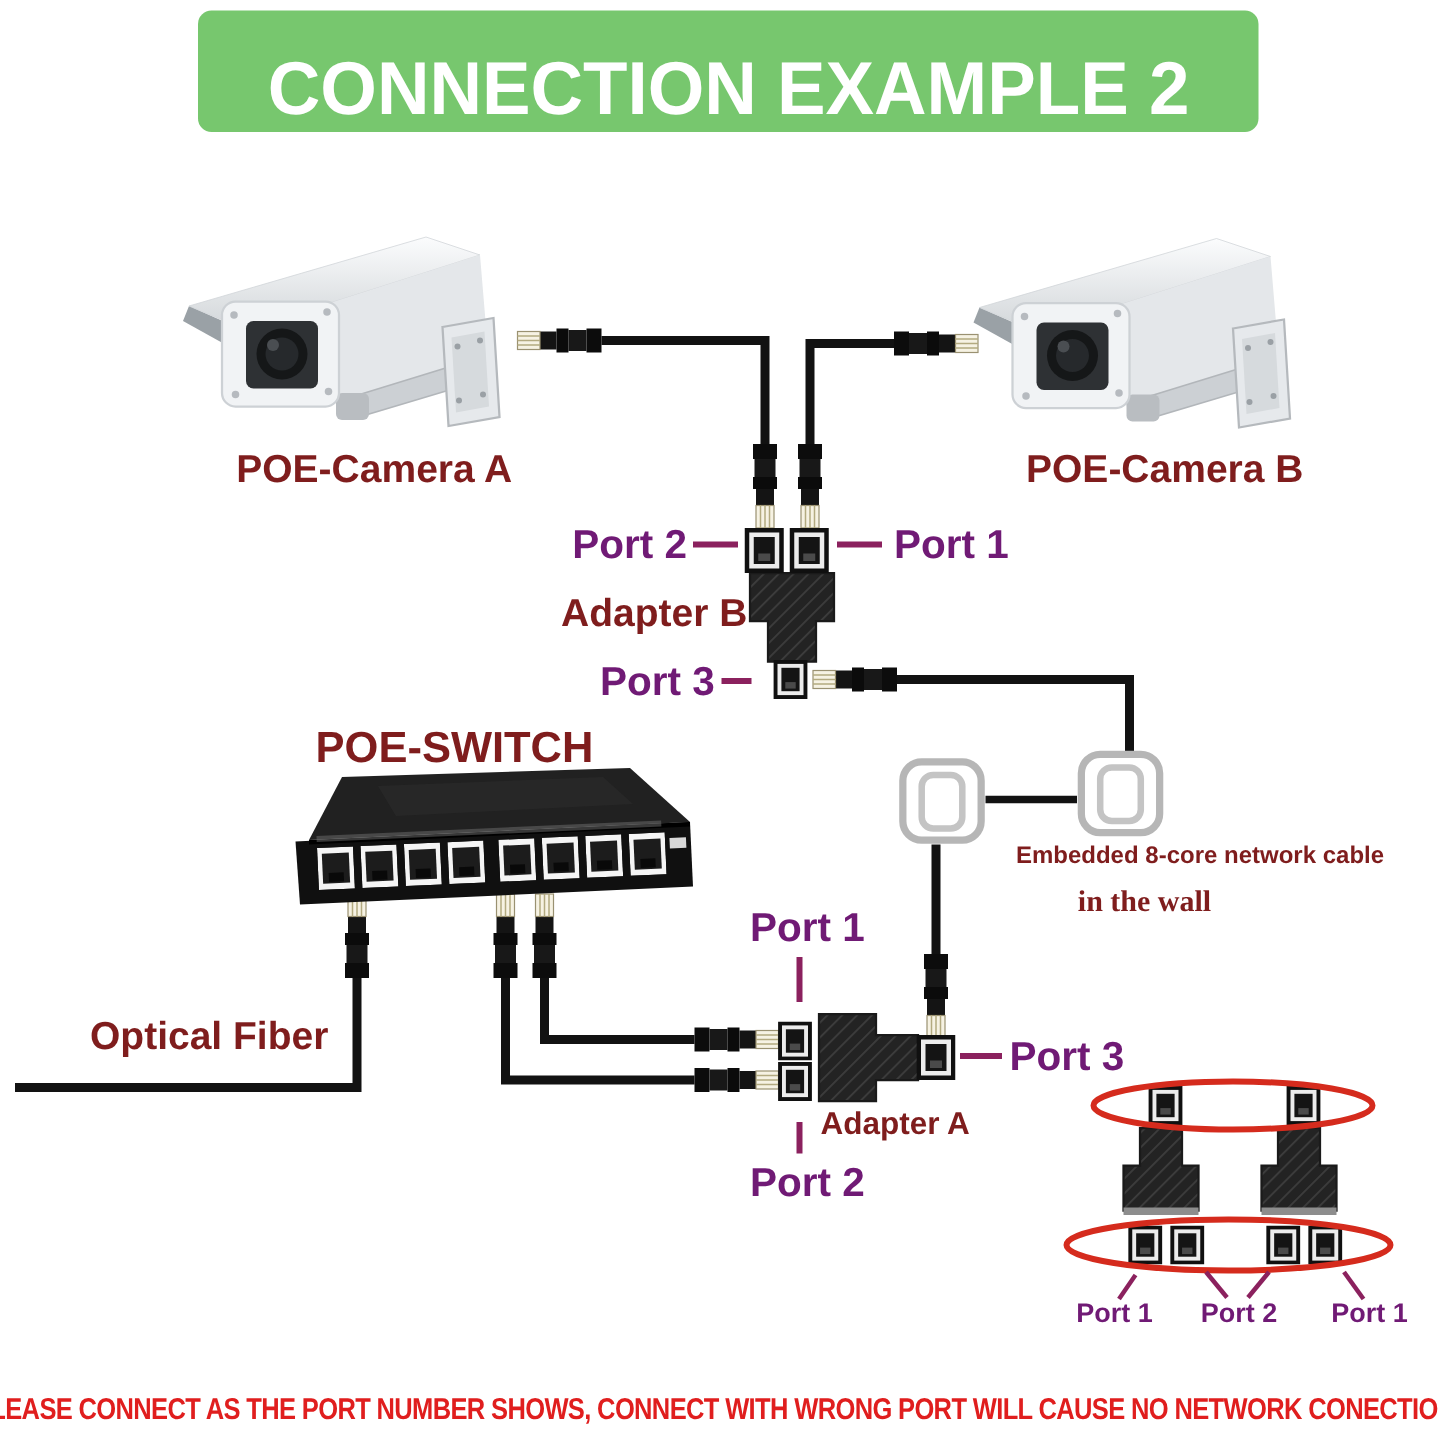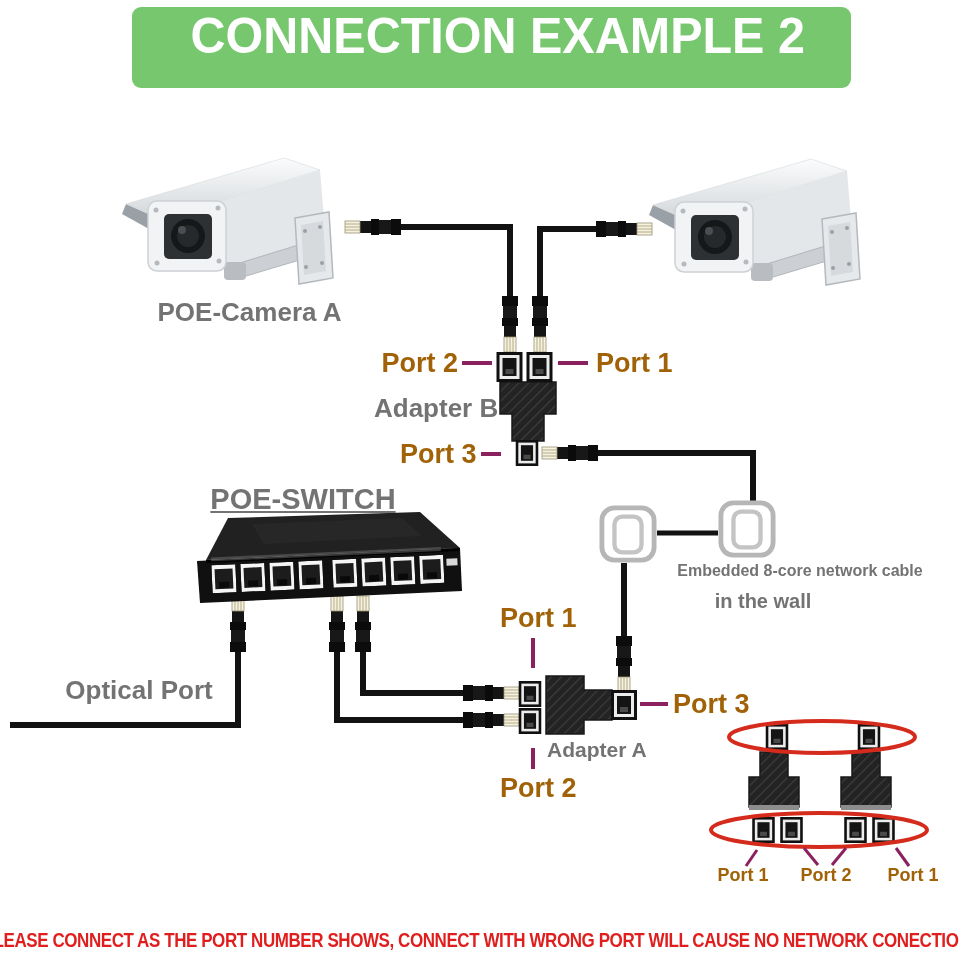--- a/index.html
+++ b/index.html
@@ -1,22 +1,22 @@
 <!DOCTYPE html>
 <html><head>
 <meta charset="utf-8">
 <style>
   html,body{margin:0;padding:0;background:#ffffff;}
   .canvas{position:relative;width:959px;height:959px;background:#ffffff;overflow:hidden;
           font-family:"Liberation Sans",sans-serif;}
   .diagram-svg{position:absolute;left:0;top:0;width:959px;height:959px;}
-  .lbl{position:absolute;font-weight:bold;color:#737373;white-space:nowrap;line-height:1.1;}
-  .magenta{color:#a16207;}
+  .lbl{position:absolute;font-weight:bold;color:#7f1d1d;white-space:nowrap;line-height:1.1;}
+  .magenta{color:#701a75;}
   .banner{position:absolute;left:132px;top:7px;width:707px;height:81px;background:#77c76e;
-          border-radius:9px;display:flex;align-items:flex-start;justify-content:center;padding-left:12px;}
+          border-radius:9px;display:flex;align-items:flex-end;justify-content:center;}
   .banner span{color:#ffffff;font-weight:bold;font-size:50px;letter-spacing:0px;
                transform:scaleX(.97);white-space:nowrap;}
   .warning{position:absolute;left:0;top:924px;width:959px;height:32px;display:flex;
            align-items:center;justify-content:center;}
   .warning span{color:#e01e1e;font-weight:bold;font-size:20px;letter-spacing:-0.5px;
                 white-space:nowrap;transform:scaleX(.85);transform-origin:center;}
   .ctr{text-align:center;}
   .rgt{text-align:right;}
 </style>
 </head>
@@ -186,31 +186,32 @@
       <path d="M533,638 V668"></path>
       <path d="M533,748 V769"></path>
     </g>
   </svg>
 
   <div class="banner">
     <span>CONNECTION EXAMPLE 2</span>
   </div>
 
   <div class="lbl ctr" style="left:157px;top:298px;width:185px;font-size:26px;">POE-Camera A</div>
+  <div class="lbl ctr" style="left:684px;top:298px;width:185px;font-size:26px;">POE-Camera B</div>
 
   <div class="lbl magenta rgt" style="left:370px;top:349px;width:88px;font-size:27px;">Port 2</div>
   <div class="lbl magenta" style="left:596px;top:349px;font-size:27px;">Port 1</div>
   <div class="lbl rgt" style="left:374px;top:394px;width:116px;font-size:26px;text-align:center;">Adapter B</div>
   <div class="lbl magenta rgt" style="left:400px;top:440px;width:73px;font-size:27px;">Port 3</div>
 
-  <div class="lbl ctr" style="left:203px;top:484px;width:200px;font-size:29px;text-decoration:underline;">POE-SWITCH</div>
-  <div class="lbl ctr" style="left:60px;top:676px;width:158px;font-size:26px;">Optical Port</div>
+  <div class="lbl ctr" style="left:203px;top:484px;width:200px;font-size:29px;">POE-SWITCH</div>
+  <div class="lbl ctr" style="left:60px;top:676px;width:158px;font-size:26px;">Optical Fiber</div>
 
   <div class="lbl ctr" style="left:650px;top:562px;width:300px;font-size:16px;">Embedded 8-core network cable</div>
-  <div class="lbl ctr" style="left:650px;top:590px;width:226px;font-size:20px;">in the wall</div>
+  <div class="lbl ctr" style="left:650px;top:590px;width:226px;font-size:20px;font-family:Liberation Serif, serif;">in the wall</div>
 
   <div class="lbl magenta ctr" style="left:500px;top:604px;width:70px;font-size:27px;">Port 1</div>
   <div class="lbl magenta" style="left:673px;top:690px;font-size:27px;">Port 3</div>
   <div class="lbl" style="left:547px;top:738px;font-size:21px;">Adapter A</div>
   <div class="lbl magenta ctr" style="left:500px;top:774px;width:70px;font-size:27px;">Port 2</div>
 
   <div class="lbl magenta ctr" style="left:711px;top:866px;width:64px;font-size:18px;">Port 1</div>
   <div class="lbl magenta ctr" style="left:794px;top:866px;width:64px;font-size:18px;">Port 2</div>
   <div class="lbl magenta ctr" style="left:881px;top:866px;width:64px;font-size:18px;">Port 1</div>
 

